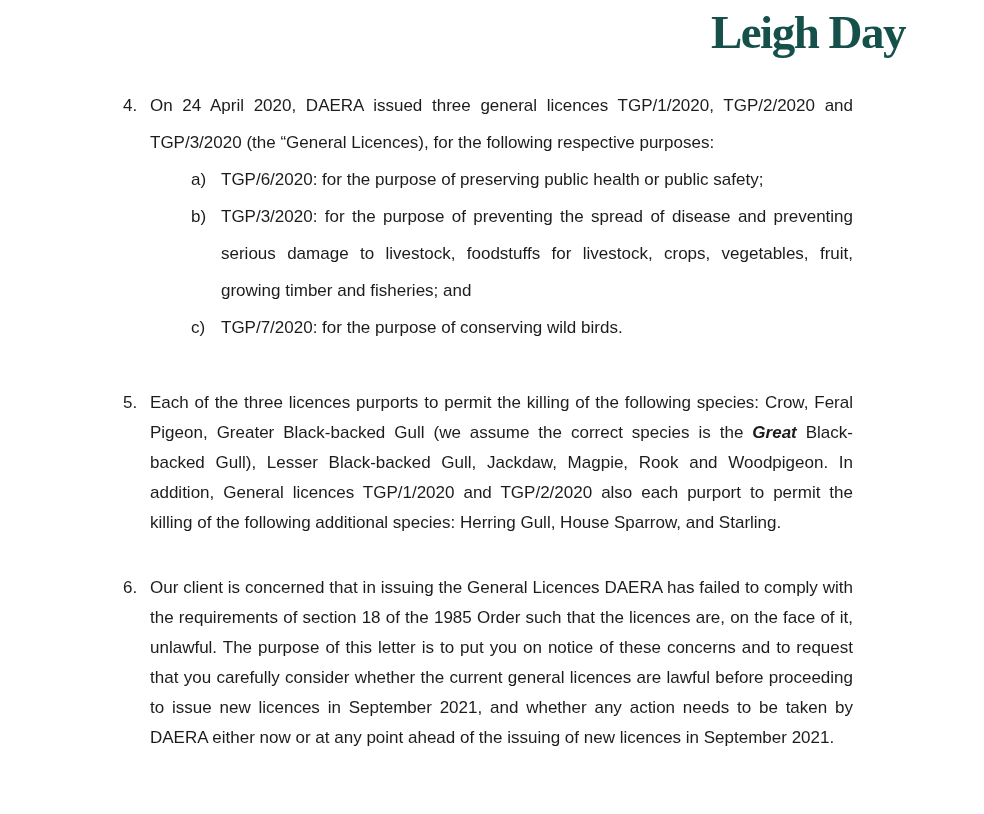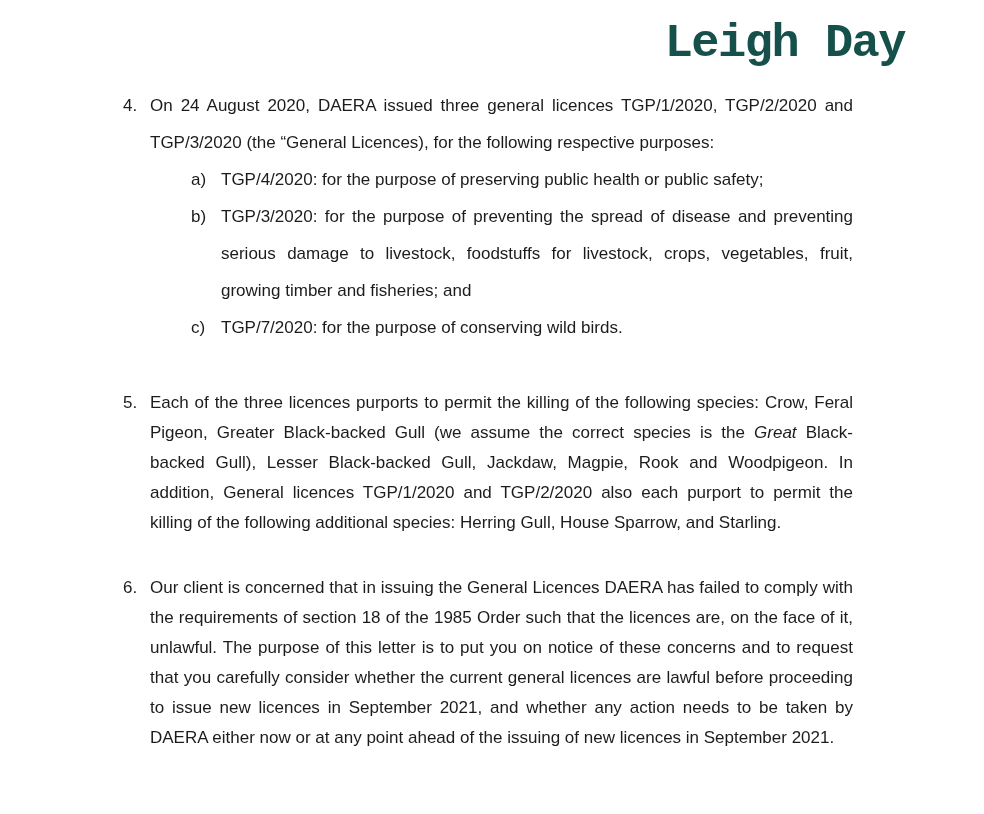--- a/index.html
+++ b/index.html
@@ -10,27 +10,27 @@
   body {
     width: 984px;
     height: 814px;
     position: relative;
     overflow: hidden;
     font-family: "Liberation Sans", sans-serif;
     color: #1c1c1c;
   }
   .logo {
     position: absolute;
-    top: 16px;
+    top: 4px;
     right: 79px;
     font-size: 47px;
     font-weight: 700;
     letter-spacing: -1.5px;
     line-height: 56px;
-    font-family: Liberation Mono, monospace;
+    font-family: Liberation Serif, serif;
     margin-left: 16px;
   }
   .content {
     position: absolute;
     left: 123px;
     top: 87px;
     width: 730px;
     font-size: 17px;
   }
   .item {
@@ -53,41 +53,41 @@
   .text {
     flex: 1 1 auto;
     text-align: justify;
     text-align-last: left;
   }
   .lh-wide  { line-height: 37px; }
   .lh-narrow{ line-height: 30px; }
   .item-5 { margin-top: 42px; }
   .item-6 { margin-top: 35px; }
   .bold-italic {
-    font-weight: 400;
+    font-weight: 700;
     font-style: italic;
   }
 </style>
 </head>
 <body>
 
 <div class="page">
 
   <div class="logo" style="color: rgb(21, 80, 75);">Leigh Day</div>
 
   <div class="content">
 
     <div class="item lh-wide">
       <div class="marker">4.</div>
-      <div class="text">On 24 August 2020, DAERA issued three general licences TGP/1/2020, TGP/2/2020 and TGP/3/2020 (the “General Licences), for the following respective purposes:</div>
+      <div class="text">On 24 April 2020, DAERA issued three general licences TGP/1/2020, TGP/2/2020 and TGP/3/2020 (the “General Licences), for the following respective purposes:</div>
     </div>
 
     <div class="subitem lh-wide">
       <div class="marker">a)</div>
-      <div class="text">TGP/4/2020: for the purpose of preserving public health or public safety;</div>
+      <div class="text">TGP/6/2020: for the purpose of preserving public health or public safety;</div>
     </div>
 
     <div class="subitem lh-wide">
       <div class="marker">b)</div>
       <div class="text">TGP/3/2020: for the purpose of preventing the spread of disease and preventing serious damage to livestock, foodstuffs for livestock, crops, vegetables, fruit, growing timber and fisheries; and</div>
     </div>
 
     <div class="subitem lh-wide">
       <div class="marker">c)</div>
       <div class="text">TGP/7/2020: for the purpose of conserving wild birds.</div>

